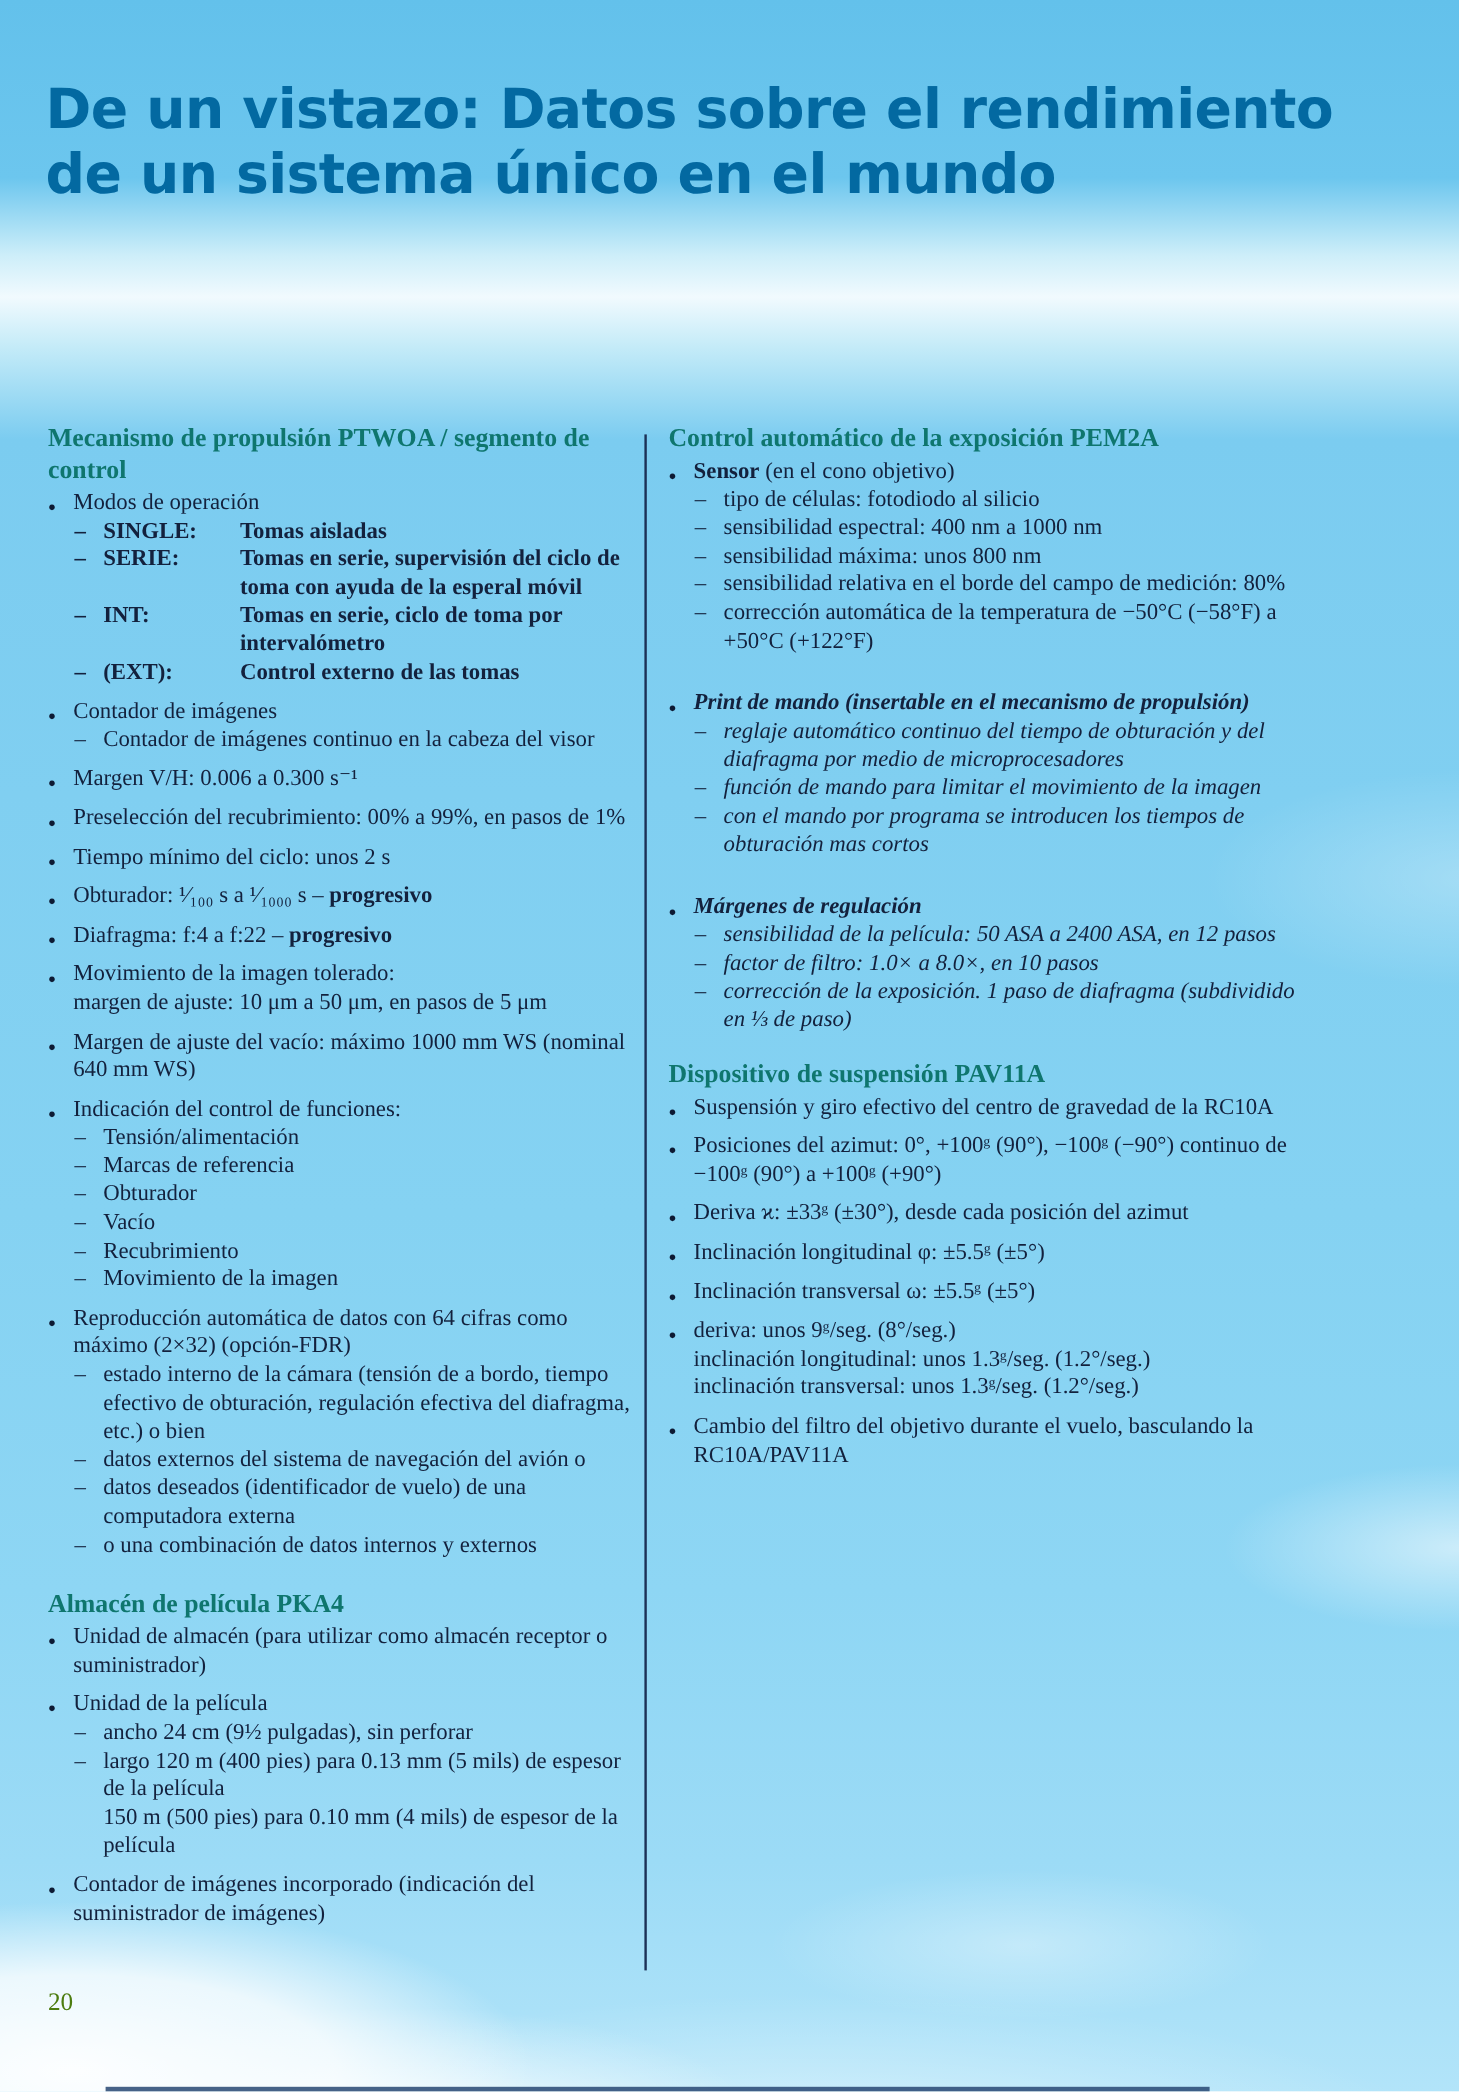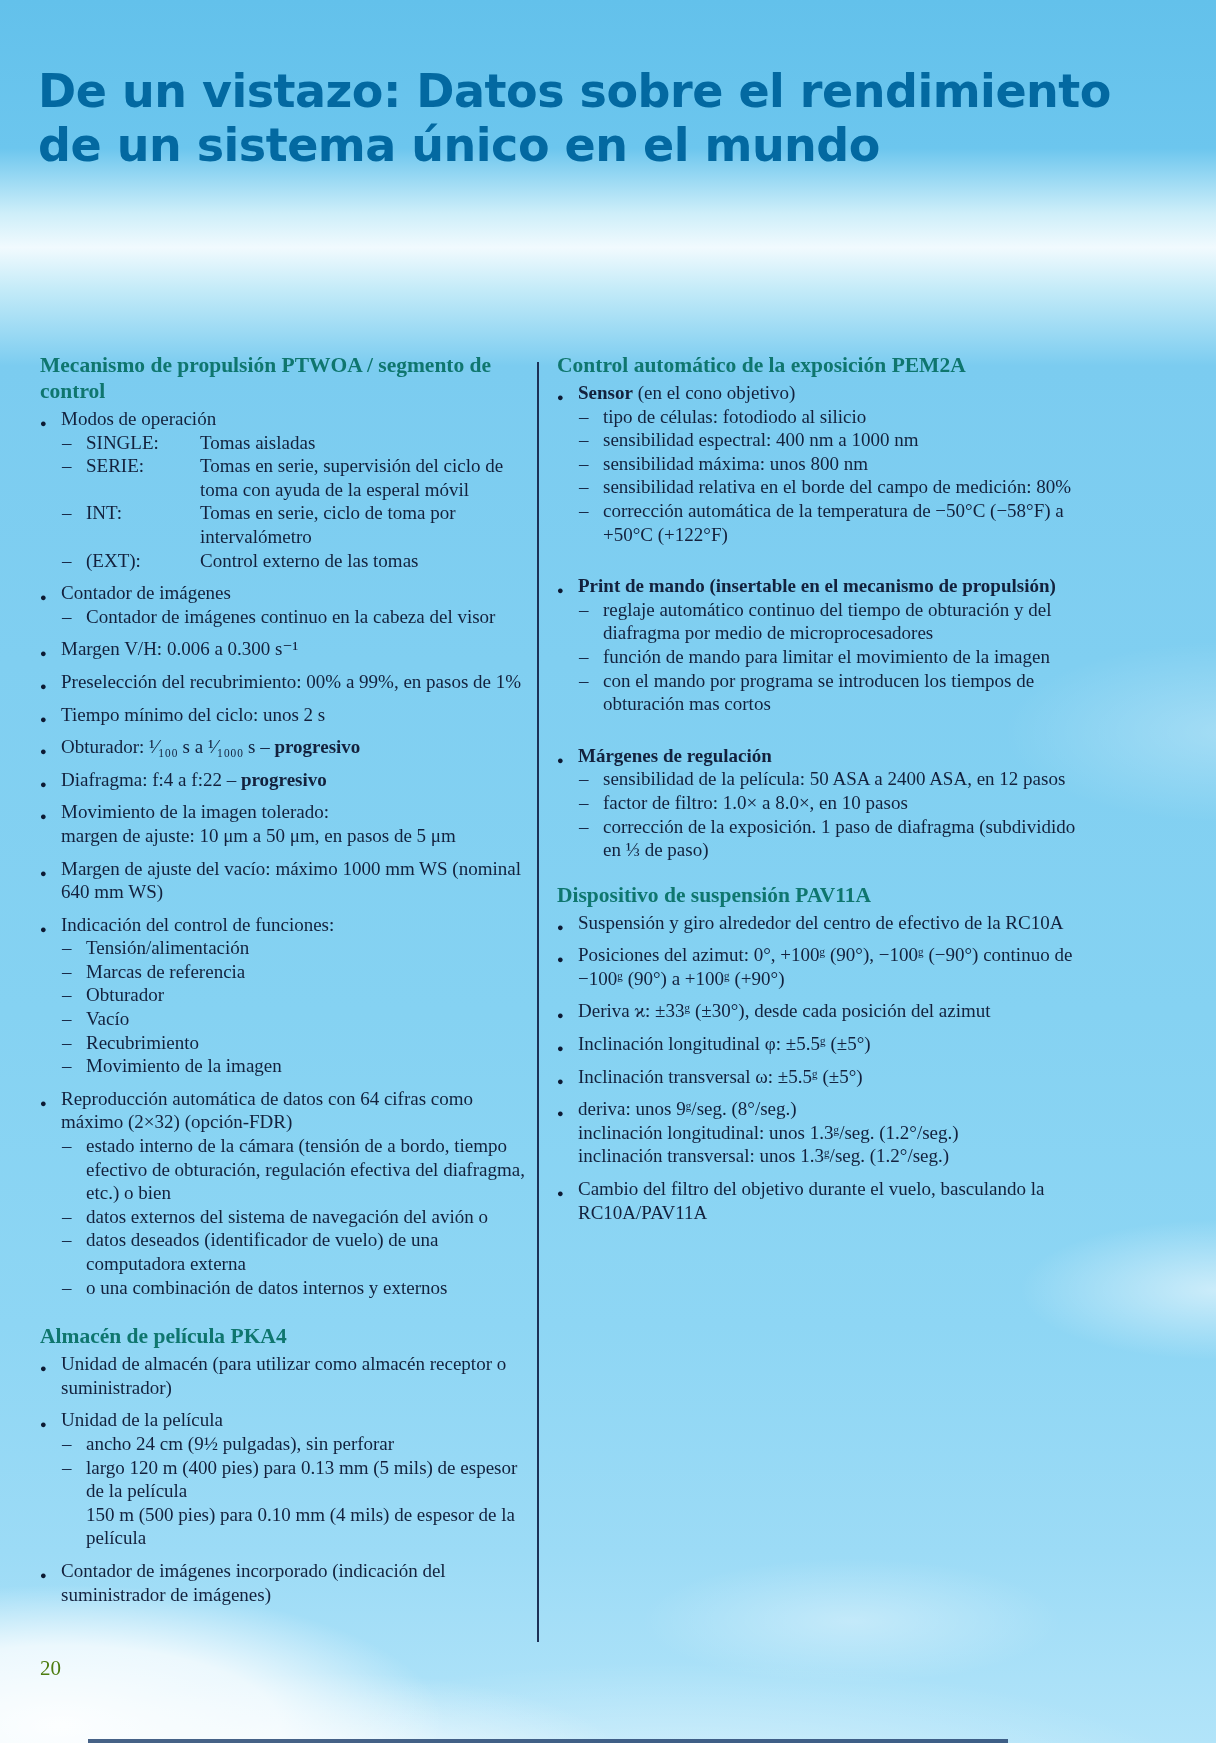--- a/index.html
+++ b/index.html
@@ -45,26 +45,26 @@
   .col-right{left:557px;width:536px;}
   .heading{
     font-size:21.5px;font-weight:bold;color:#0f766e;
     line-height:26px;margin:0 0 3px 0;
   }
   .heading.gap-top{margin-top:24px;}
   .bullet-item{position:relative;padding-left:21px;margin-top:9px;}
   .bullet-item::before{
     content:"\25CF";position:absolute;left:0;top:5px;font-size:11px;color:#0d1a33;
   }
-  .bullet-item.gap-lg{margin-top:28px;}
+  .bullet-item.gap-lg{margin-top:28px;font-style:italic;}
   .dash-item{position:relative;padding-left:25px;}
   .dash-item::before{
     content:"\2013";position:absolute;left:1px;top:0;
   }
-  .mode-row{display:flex;position:relative;padding-left:25px;}
+  .mode-row{display:flex;position:relative;padding-left:25px;font-weight:bold;}
   .mode-row::before{content:"\2013";position:absolute;left:1px;top:0;}
   .mode-term{width:114px;flex-shrink:0;}
   .mode-def{flex:1;}
   .b{font-weight:bold;}
   .plain-line{padding-left:0;}
 </style>
 </head>
 <body>
 
 <div class="sky"></div>
@@ -184,21 +184,21 @@
 
   <div class="bullet-item gap-lg">
     <div class="b">Márgenes de regulación</div>
     <div class="dash-item">sensibilidad de la película: 50 ASA a 2400 ASA, en 12 pasos</div>
     <div class="dash-item">factor de filtro: 1.0× a 8.0×, en 10 pasos</div>
     <div class="dash-item">corrección de la exposición. 1 paso de diafragma (subdividido en ⅓ de paso)</div>
   </div>
 
   <div class="heading gap-top" style="margin-top:20px">Dispositivo de suspensión PAV11A</div>
 
-  <div class="bullet-item" style="margin-top:2px">Suspensión y giro alrededor del centro de efectivo de la RC10A</div>
+  <div class="bullet-item" style="margin-top:2px">Suspensión y giro efectivo del centro de gravedad de la RC10A</div>
   <div class="bullet-item">Posiciones del azimut: 0°, +100ᵍ (90°), −100ᵍ (−90°) continuo de −100ᵍ (90°) a +100ᵍ (+90°)</div>
   <div class="bullet-item">Deriva ϰ: ±33ᵍ (±30°), desde cada posición del azimut</div>
   <div class="bullet-item">Inclinación longitudinal φ: ±5.5ᵍ (±5°)</div>
   <div class="bullet-item">Inclinación transversal ω: ±5.5ᵍ (±5°)</div>
 
   <div class="bullet-item">
     <div class="plain-line">deriva: unos 9ᵍ/seg. (8°/seg.)</div>
     <div class="plain-line">inclinación longitudinal: unos 1.3ᵍ/seg. (1.2°/seg.)</div>
     <div class="plain-line">inclinación transversal: unos 1.3ᵍ/seg. (1.2°/seg.)</div>
   </div>

